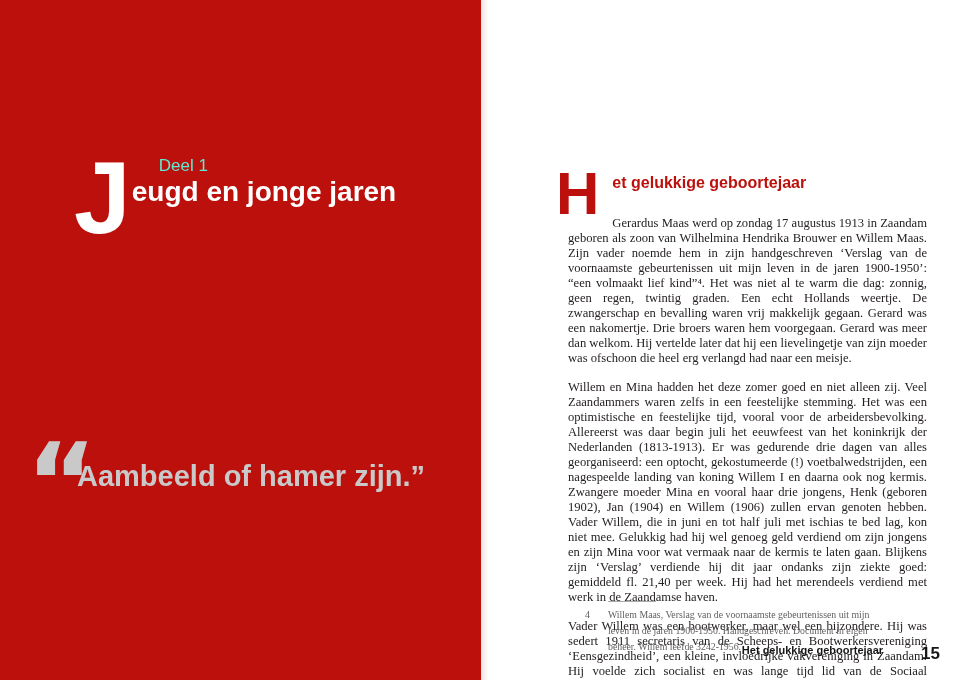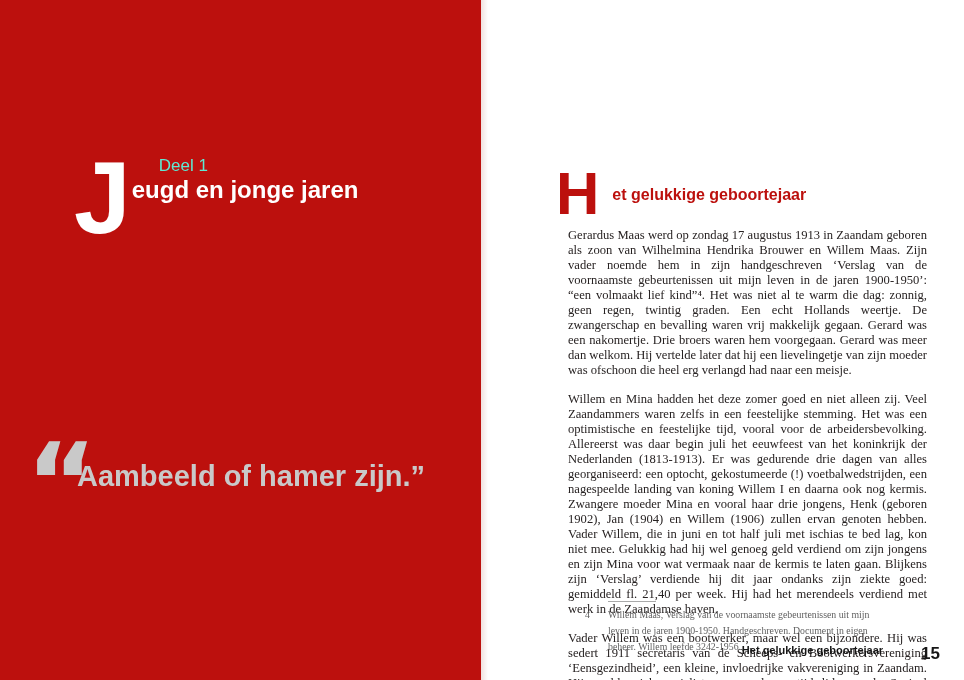--- a/index.html
+++ b/index.html
@@ -17,21 +17,21 @@
   .part-block{position:absolute;left:74px;top:150px;display:flex;}
   .dropcap-j{
     font-family:"Liberation Sans",sans-serif;font-weight:bold;
     font-size:102px;line-height:0.95;color:#ffffff;letter-spacing:-2px;
   }
   .title-col{margin-left:3px;padding-top:6px;}
   .part-label{
     font-size:17px;font-weight:400;color:#5eead4;margin:0 0 1px 27px;
   }
   .part-title{
-    font-size:24px;font-weight:bold;color:#ffffff;margin:0;line-height:1.1;
+    font-size:28px;font-weight:bold;color:#ffffff;margin:0;line-height:1.1;
   }
   .quote-mark{
     position:absolute;left:26px;top:430px;
     font-family:"DejaVu Sans",sans-serif;font-weight:bold;
     font-size:108px;line-height:108px;color:var(--quote-gray,#c9c9c9);
   }
   .quote-block{
     position:absolute;left:30px;top:455px;width:406px;
     font-weight:bold;font-size:29px;line-height:42px;
     color:var(--quote-gray,#c9c9c9);text-indent:47px;
@@ -49,21 +49,21 @@
   .content{position:absolute;left:75px;top:162px;width:383px;}
   .dropcap-h{
     float:left;
     font-family:"Liberation Sans",sans-serif;font-weight:bold;
     font-size:60px;line-height:43px;height:50px;
     margin:10px 13px 0 0;color:var(--page-red,#bc100d);
   }
   .chapter-heading{
     font-family:"Liberation Sans",sans-serif;font-weight:bold;
     font-size:16px;line-height:18px;color:var(--page-red,#bc100d);
-    margin:16px;padding-top:8px;
+    margin:4px;padding-top:8px;
   }
   .body-para{
     font-family:"Liberation Serif",serif;
     font-size:12.6px;line-height:15px;text-align:justify;
     color:var(--body-text,#272222);margin:12px;
   }
   .para-1{margin-top:24px;}
   .para-2,.para-3{margin-top:14px;}
 
   .footnote-rule{

